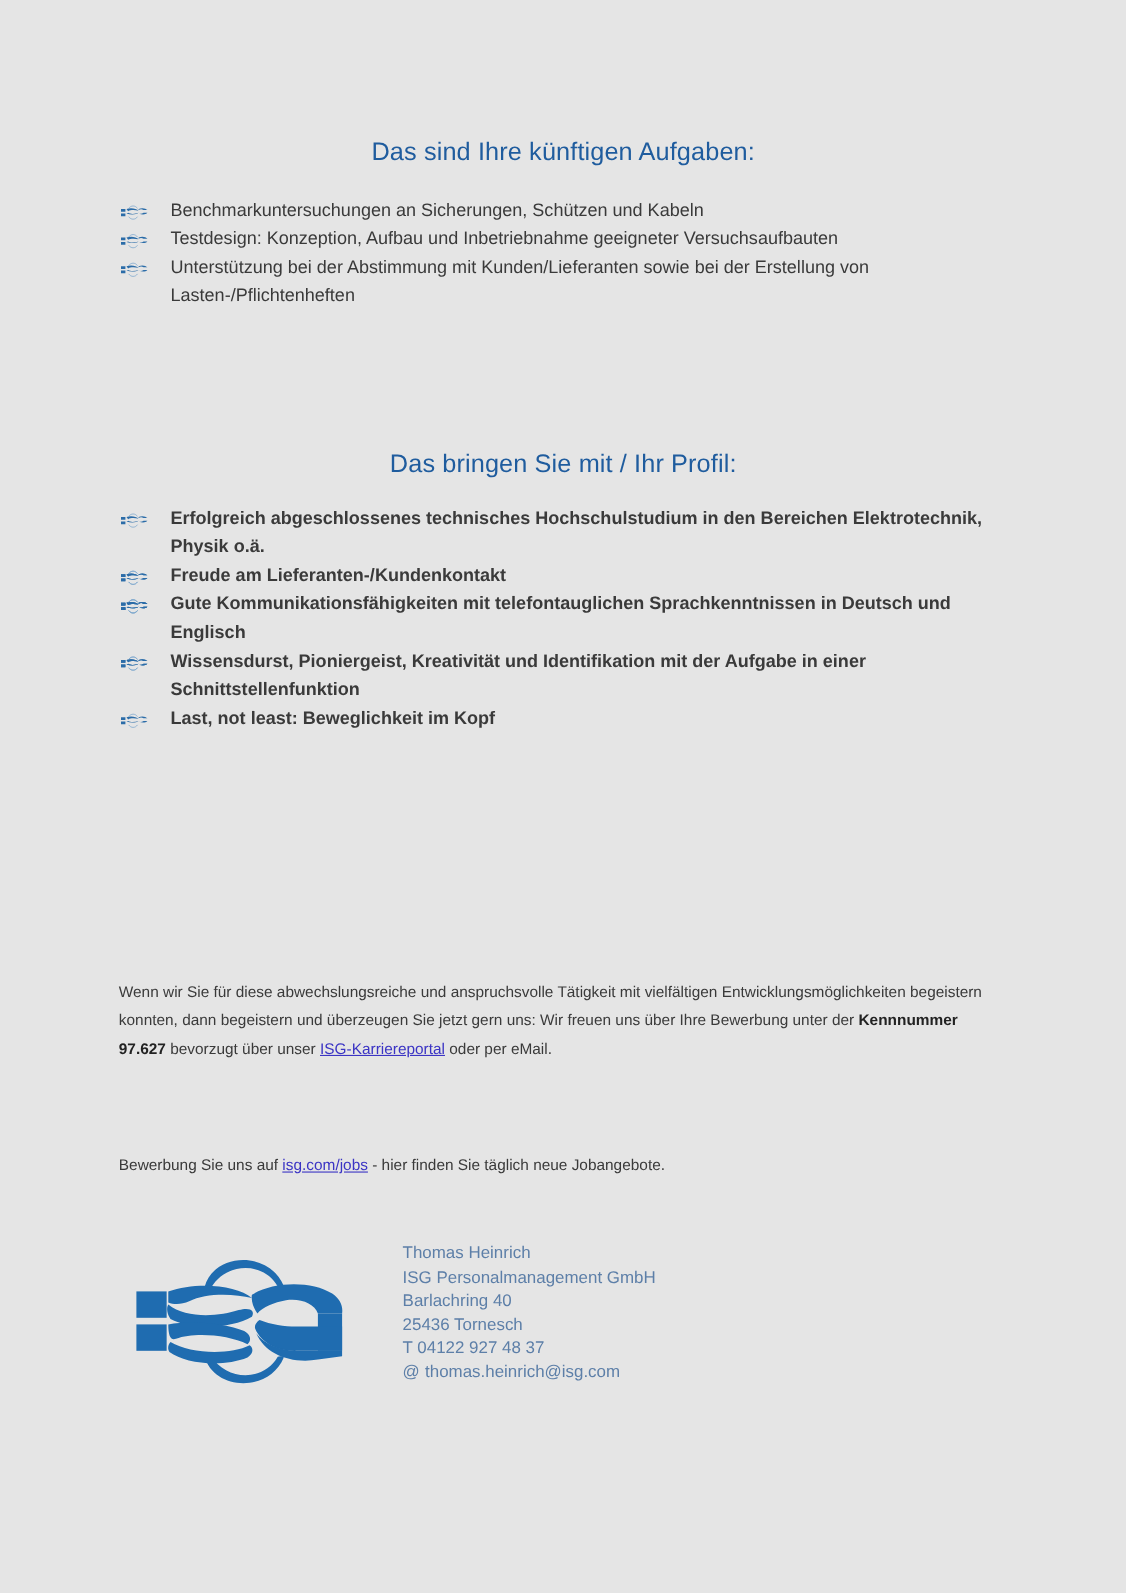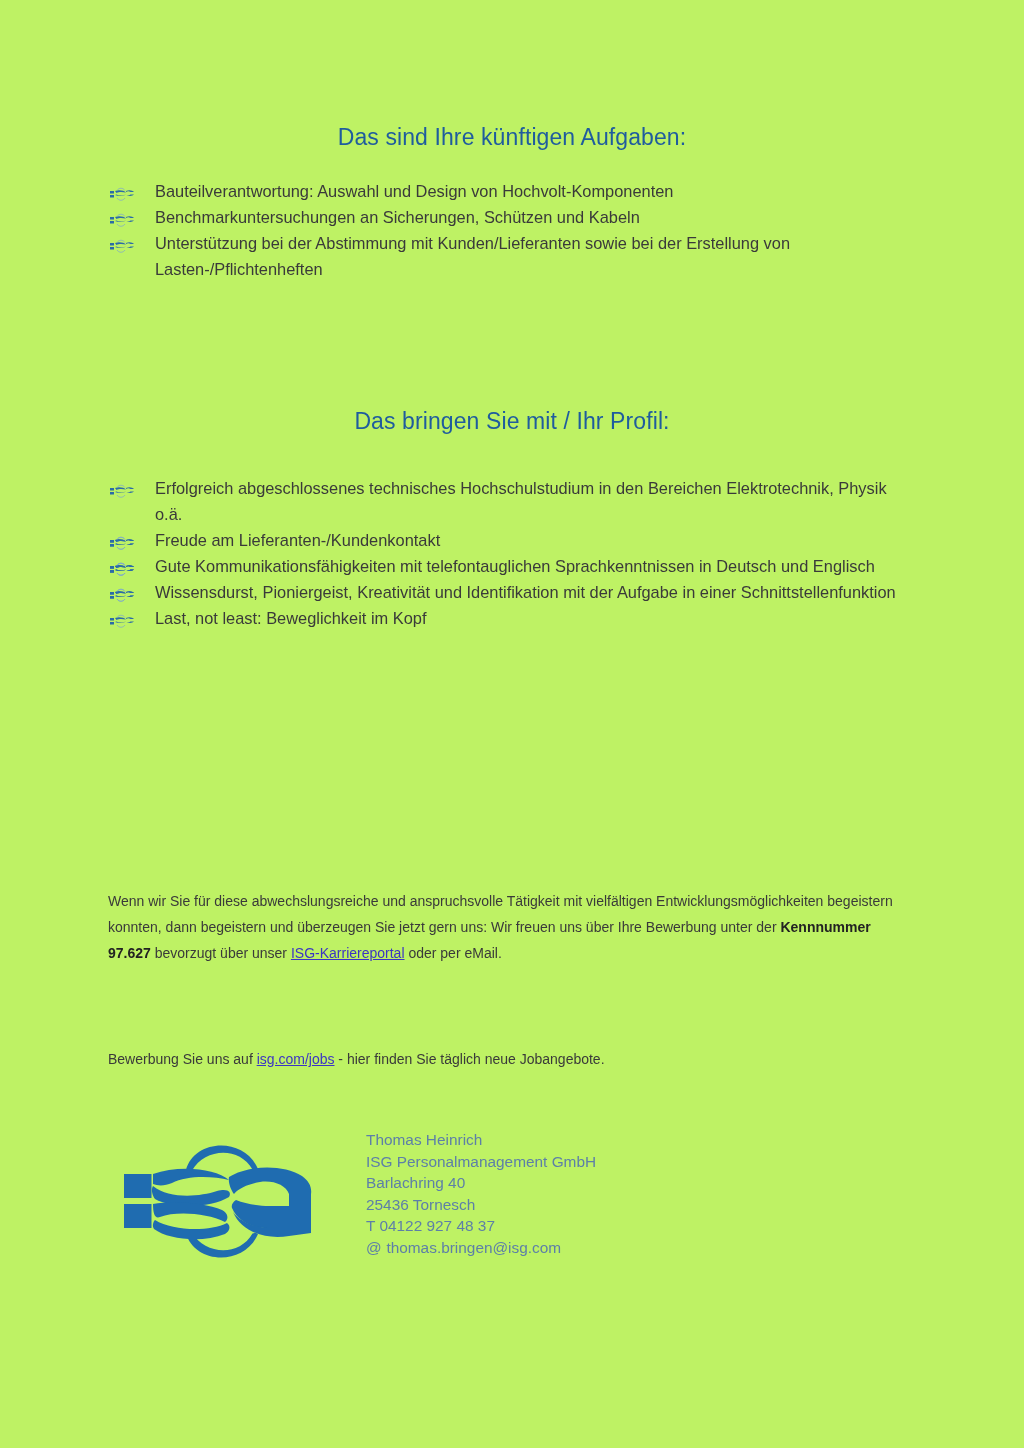--- a/index.html
+++ b/index.html
@@ -13,21 +13,21 @@
     height: 1448px;
     position: relative;
     font-family: "Liberation Sans", sans-serif;
     color: #3a3a3a;
     overflow: hidden;
   }
 
   .page {
     position: absolute;
     inset: 0;
-    background: #bef264;
+    background: #e5e5e5;
   }
 
   
   .section-heading {
     color: #1f5c9e;
     font-size: 23px;
     font-weight: 400;
     text-align: center;
     letter-spacing: 0.1px;
     white-space: nowrap;
@@ -48,21 +48,21 @@
   
   .bullet-list {
     position: absolute;
     left: 104px;
     width: 812px;
     margin: 0;
     padding: 0;
     list-style: none;
   }
   #tasks-list { top: 178px; }
-  #profile-list { top: 475px; }
+  #profile-list { top: 458px; font-weight: bold; }
 
   .bullet-item {
     position: relative;
     padding-left: 51px;
     font-size: 16.4px;
     line-height: 26px;
     color: #3a3a3a;
     margin: 0 0 0 0;
   }
 
@@ -140,40 +140,40 @@
             <path d="M18 18 c8 3 18 2 22 -1 c-6 2 -14 3 -19 0 z"></path>
             <path d="M40 10 c7 -3 13 -1 16 2 h-7 c-3 -2 -6 -2 -9 0 z"></path>
             <path d="M40 18 c7 3 13 2 16 -1 h-7 c-3 2 -6 2 -9 1 z"></path>
           </g>
           <g fill="none" stroke="#7da7cd" stroke-width="1.4">
             <path d="M22 9 c4 -6 12 -6 16 0"></path>
               <path d="M22 24 c4 6 12 6 16 0"></path>
           </g>
         </svg>
       </span>
-      <span>Bauteilverantwortung: Auswahl und Design von Hochvolt-Komponenten</span>
-    </li>
-    <li class="bullet-item">
-      <span class="bullet-icon">
-        <svg viewBox="0 0 60 32" xmlns="http://www.w3.org/2000/svg">
-          <g fill="#2b6ca8">
-            <path d="M8 10 h8 v5 h-8z"></path>
-              <path d="M8 18 h8 v5 h-8z"></path>
-            <path d="M18 10 c8 -3 18 -1 22 3 c-6 -1 -14 -2 -19 1 z"></path>
-            <path d="M18 18 c8 3 18 2 22 -1 c-6 2 -14 3 -19 0 z"></path>
-            <path d="M40 10 c7 -3 13 -1 16 2 h-7 c-3 -2 -6 -2 -9 0 z"></path>
-            <path d="M40 18 c7 3 13 2 16 -1 h-7 c-3 2 -6 2 -9 1 z"></path>
-          </g>
-          <g fill="none" stroke="#7da7cd" stroke-width="1.4">
-            <path d="M22 9 c4 -6 12 -6 16 0"></path>
-              <path d="M22 24 c4 6 12 6 16 0"></path>
-          </g>
-        </svg>
-      </span>
       <span>Benchmarkuntersuchungen an Sicherungen, Schützen und Kabeln</span>
+    </li>
+    <li class="bullet-item">
+      <span class="bullet-icon">
+        <svg viewBox="0 0 60 32" xmlns="http://www.w3.org/2000/svg">
+          <g fill="#2b6ca8">
+            <path d="M8 10 h8 v5 h-8z"></path>
+              <path d="M8 18 h8 v5 h-8z"></path>
+            <path d="M18 10 c8 -3 18 -1 22 3 c-6 -1 -14 -2 -19 1 z"></path>
+            <path d="M18 18 c8 3 18 2 22 -1 c-6 2 -14 3 -19 0 z"></path>
+            <path d="M40 10 c7 -3 13 -1 16 2 h-7 c-3 -2 -6 -2 -9 0 z"></path>
+            <path d="M40 18 c7 3 13 2 16 -1 h-7 c-3 2 -6 2 -9 1 z"></path>
+          </g>
+          <g fill="none" stroke="#7da7cd" stroke-width="1.4">
+            <path d="M22 9 c4 -6 12 -6 16 0"></path>
+              <path d="M22 24 c4 6 12 6 16 0"></path>
+          </g>
+        </svg>
+      </span>
+      <span>Testdesign: Konzeption, Aufbau und Inbetriebnahme geeigneter Versuchsaufbauten</span>
     </li>
     <li class="bullet-item">
       <span class="bullet-icon">
         <svg viewBox="0 0 60 32" xmlns="http://www.w3.org/2000/svg">
           <g fill="#2b6ca8">
             <path d="M8 10 h8 v5 h-8z"></path>
               <path d="M8 18 h8 v5 h-8z"></path>
             <path d="M18 10 c8 -3 18 -1 22 3 c-6 -1 -14 -2 -19 1 z"></path>
             <path d="M18 18 c8 3 18 2 22 -1 c-6 2 -14 3 -19 0 z"></path>
             <path d="M40 10 c7 -3 13 -1 16 2 h-7 c-3 -2 -6 -2 -9 0 z"></path>
@@ -392,17 +392,17 @@
       </svg>
     </div>
 
     <div class="contact-block">
       <div class="contact-line">Thomas Heinrich</div>
       <div class="contact-line">ISG Personalmanagement GmbH</div>
       <div class="contact-line">Barlachring 40</div>
       <div class="contact-line">25436 Tornesch</div>
       <div class="contact-line">T 04122 927 48 37</div>
       <div class="contact-line"><span class="at-symbol">@</span>
-        <span>thomas.bringen@isg.com</span></div>
+        <span>thomas.heinrich@isg.com</span></div>
     </div>
   </div>
 
 </div>
 
 </body></html>

